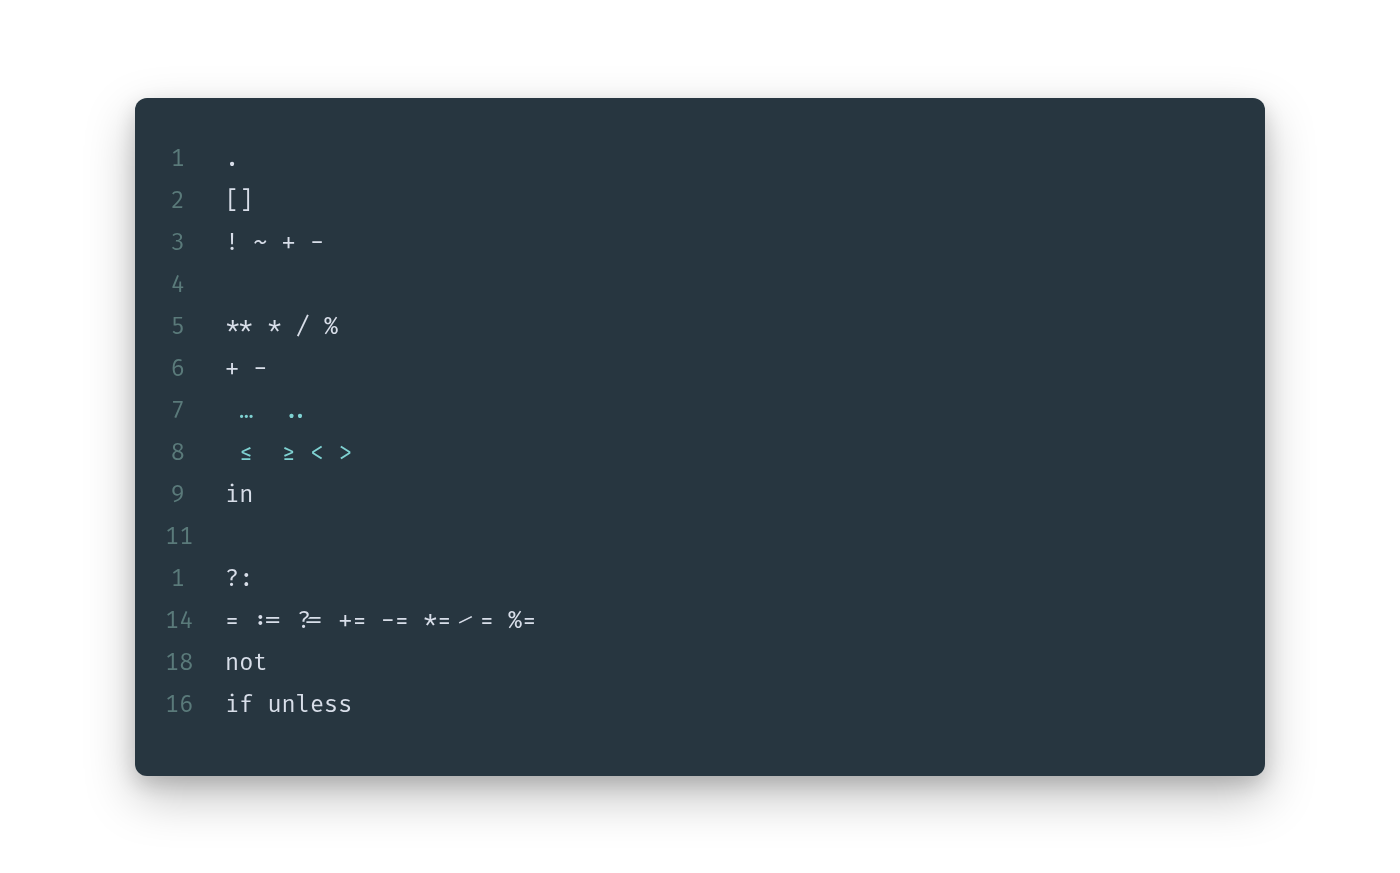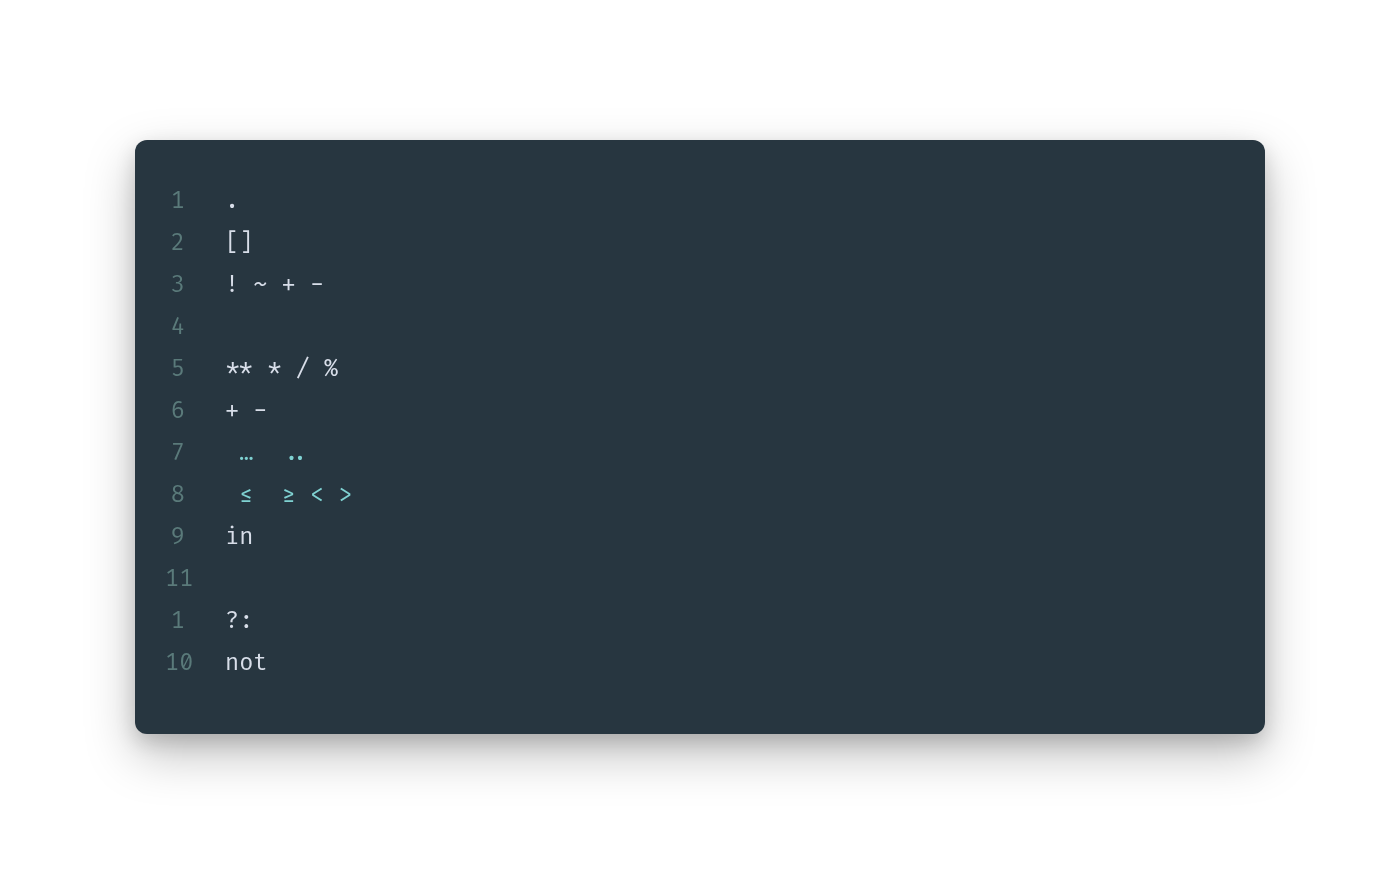--- a/index.html
+++ b/index.html
@@ -86,16 +86,24 @@
     <span class="line-content">in</span>
   </div>
   <div class="code-line">
     <span class="line-number">11</span>
   </div>
   <div class="code-line">
     <span class="line-number">1</span>
     <span class="line-content">?:</span>
   </div>
   <div class="code-line">
-    <span class="line-number">10</span>
+    <span class="line-number">14</span>
+    <span class="line-content">= := ?= += -= *= ⁄= %=</span>
+  </div>
+  <div class="code-line">
+    <span class="line-number">18</span>
     <span class="line-content">not</span>
+  </div>
+  <div class="code-line">
+    <span class="line-number">16</span>
+    <span class="line-content">if unless</span>
   </div>
 </div>
 
 </body></html>

